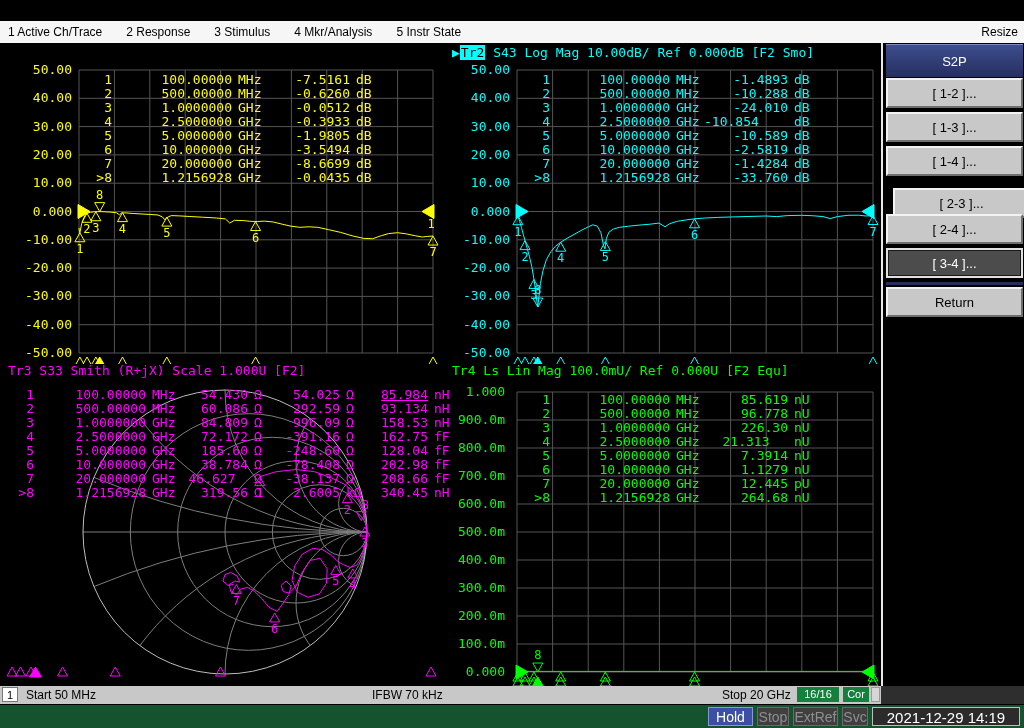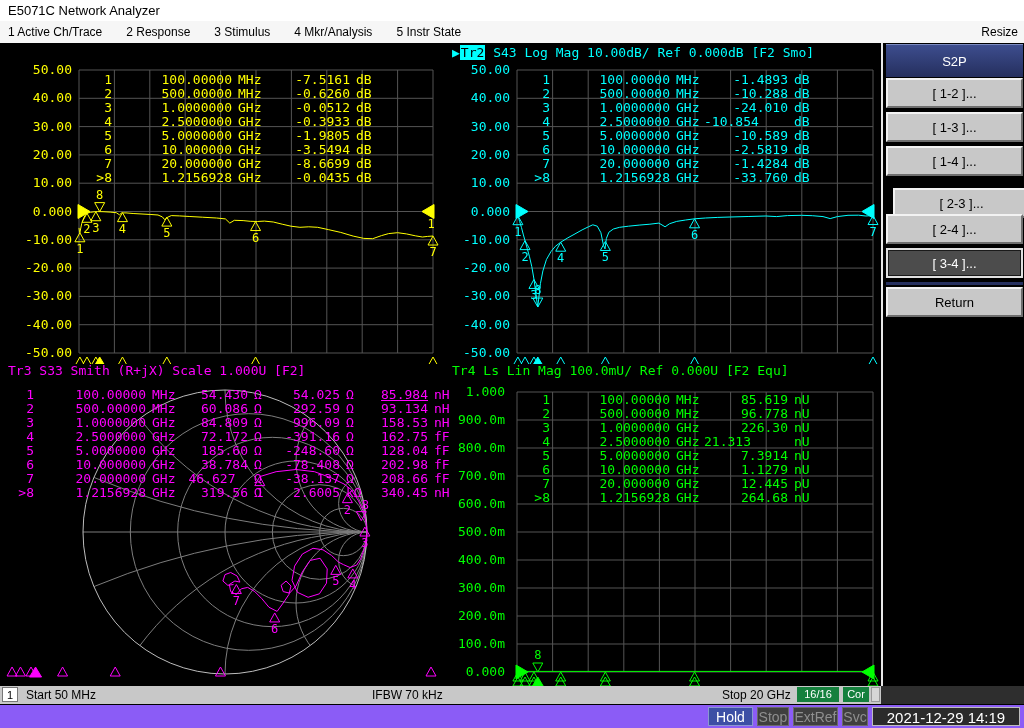--- a/index.html
+++ b/index.html
@@ -37,37 +37,36 @@
   .statusbar .start{position:absolute;left:26px;}
   .statusbar .ifbw{position:absolute;left:372px;}
   .statusbar .stop{position:absolute;left:722px;}
   .badge{position:absolute;top:1px;height:15px;background:#15803d;color:#fff;text-align:center;
          line-height:15px;font-size:11px;}
   .statusbar .ptsbadge{left:797px;width:42px;}
   .statusbar .corbadge{left:843px;width:26px;}
   .statusbar .spacerbox{position:absolute;left:871px;top:1px;width:9px;height:15px;background:#d6d6d6;
          border:1px solid #999;box-sizing:border-box;}
   .statusfill{position:absolute;left:881px;top:686px;width:143px;height:18px;background:#2e2e2e;}
-  .sysbar{position:absolute;left:0;top:704px;width:1024px;height:24px;background:#8b5cf6;
+  .sysbar{position:absolute;left:0;top:704px;width:1024px;height:24px;background:#14532d;
           border-top:1px solid #000;box-sizing:border-box;font-size:14px;}
   .sysitem{position:absolute;top:2px;height:19px;line-height:19px;text-align:center;}
   .sys-hold{left:708px;width:45px;background:#3c4fa5;color:#fff;border:1px solid #8a97d0;box-sizing:border-box;}
   .sys-dim{background:#3f3f3f;color:#8f8f8f;border:1px solid #6a6a6a;box-sizing:border-box;}
   .sys-stop{left:757px;width:32px;}
   .sys-extref{left:793px;width:45px;}
   .sys-svc{left:842px;width:26px;}
   .sys-clock{left:872px;width:148px;background:#2b2b2b;color:#fff;border:1px solid #bdbdbd;
              box-sizing:border-box;font-size:15px;}
   svg text{font-family:"DejaVu Sans Mono",monospace;}
 </style>
 </head>
 <body>
 
 <div class="screen">
-  <div class="titlebar">E5071C Network Analyzer</div>
   <div class="menubar">
     <span id="menu-items"><span class="mi">1 Active Ch/Trace</span><span class="mi">2 Response</span><span class="mi">3 Stimulus</span><span class="mi">4 Mkr/Analysis</span><span class="mi">5 Instr State</span></span>
     <span class="resize">Resize</span>
   </div>
 
   <div class="main" id="quads">
       <div class="quad" style="left: 0px; top: 1px; width: 444px; height: 320px;"><svg width="444" height="320">
           <g>
             <line x1="79" x2="433" y1="26" y2="26" stroke="#545454"></line>
             <line y1="26" y2="309" x1="79" x2="79" stroke="#545454"></line>
@@ -525,21 +524,21 @@
             <span style="text-align: right;">3</span>
             <span style="text-align: right;">1.0000000</span>
             <span style="text-align: left; padding-left: 6px;">GHz</span>
             <span style="text-align: right;">226.30</span>
             <span style="text-align: left; padding-left: 6px;">nU</span>
           </div>
           <div class="mrow" style="grid-template-columns: 26px 120px 34px 84px 28px;">
             <span style="text-align: right;">4</span>
             <span style="text-align: right;">2.5000000</span>
             <span style="text-align: left; padding-left: 6px;">GHz</span>
-            <span style="text-align: left;">21.313</span>
+            <span style="text-align: center;">21.313</span>
             <span style="text-align: left; padding-left: 6px;">nU</span>
           </div>
           <div class="mrow" style="grid-template-columns: 26px 120px 34px 84px 28px;">
             <span style="text-align: right;">5</span>
             <span style="text-align: right;">5.0000000</span>
             <span style="text-align: left; padding-left: 6px;">GHz</span>
             <span style="text-align: right;">7.3914</span>
             <span style="text-align: left; padding-left: 6px;">nU</span>
           </div>
           <div class="mrow" style="grid-template-columns: 26px 120px 34px 84px 28px;">

